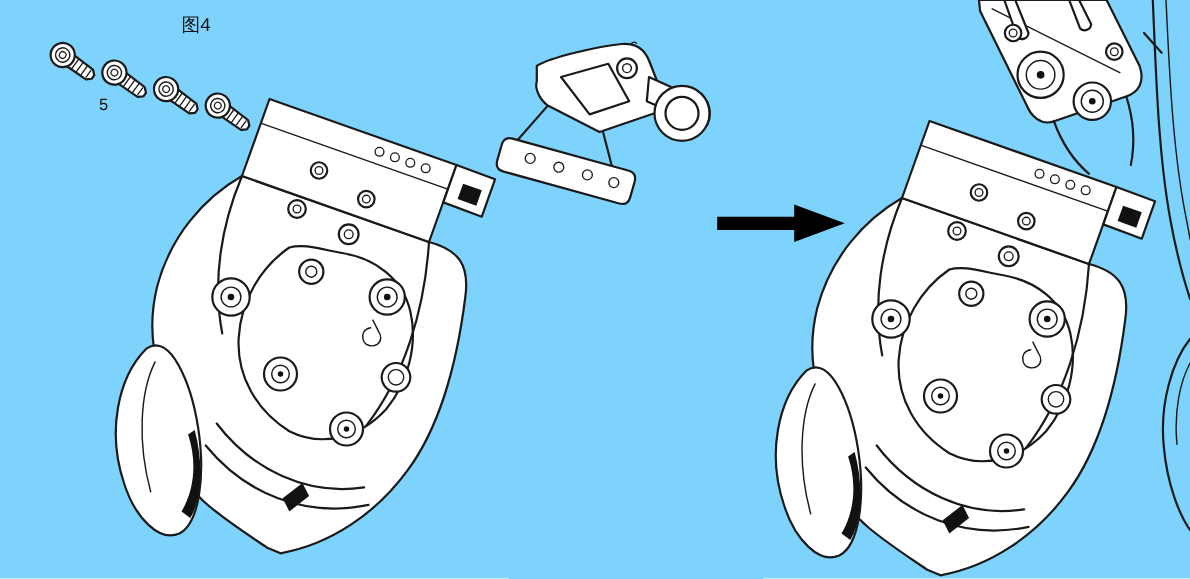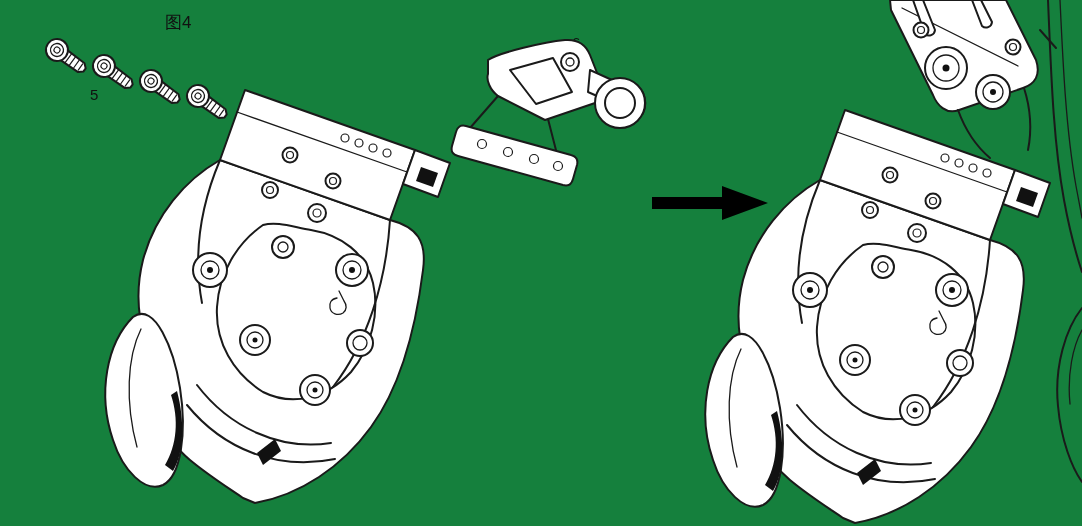--- a/index.html
+++ b/index.html
@@ -1,19 +1,19 @@
 <!DOCTYPE html>
 <html><head>
 <meta charset="utf-8">
 <style>
   html,body{margin:0;padding:0;background:#ffffff;}
   .stage{
     position:relative;
     width:1082px;height:526px;
-    background:#15803d;
+    background:#7dd3fc;
     overflow:hidden;
     font-family:"Liberation Sans", sans-serif;
   }
   svg{display:block;}
   svg text{
     font-family:"Liberation Sans", sans-serif;
     fill:#111111;
   }
 </style>
 </head>

